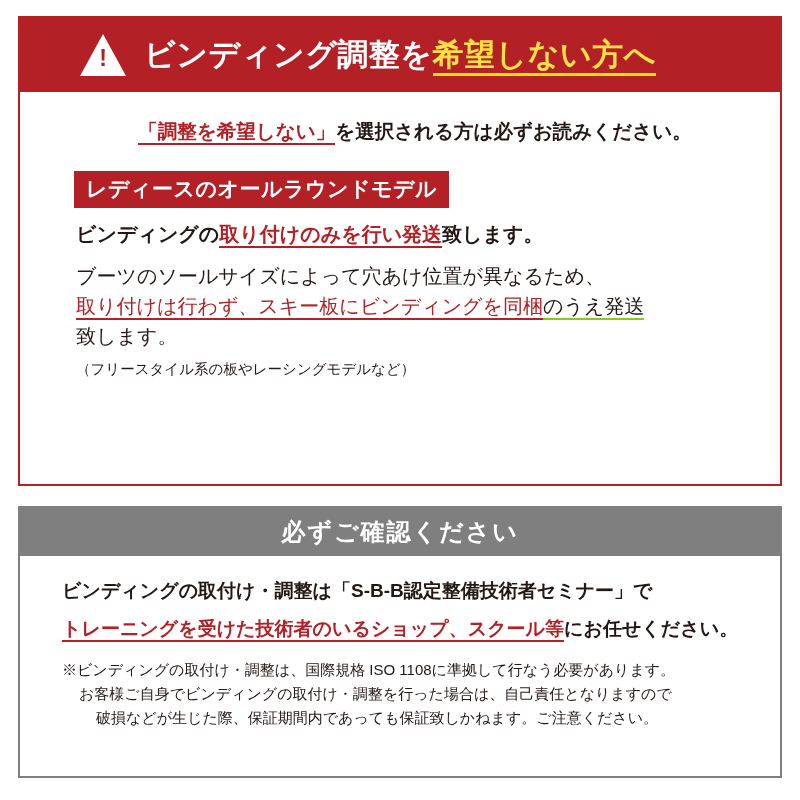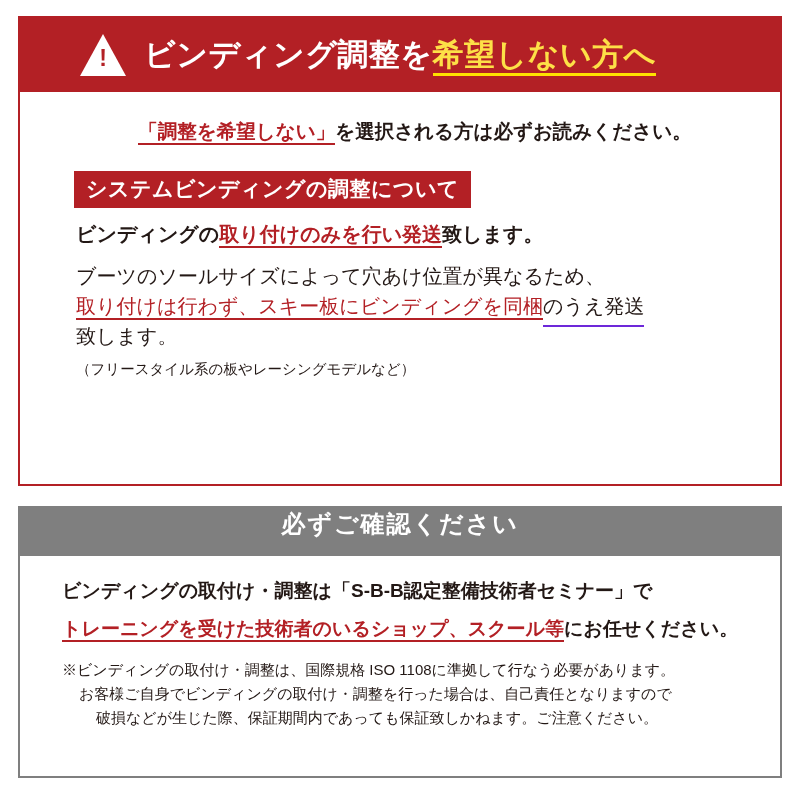--- a/index.html
+++ b/index.html
@@ -142,40 +142,41 @@
     font-weight: normal;
     line-height: 1.5;
     color: #231815;
   }
   .para .u-red {
     color: #b32025;
     border-bottom: 2px solid #b32025;
     padding-bottom: 1px;
   }
   .para .u-black {
-    border-bottom: 2px solid #6d28d9;
-    padding-bottom: 8px;
+    border-bottom: 2px solid #84cc16;
+    padding-bottom: 1px;
   }
 
   
   .panel-bottom {
     position: absolute;
     left: 18px;
     top: 506px;
     width: 764px;
     height: 272px;
     border: 2px solid #7f7f7f;
     box-sizing: border-box;
     background: #ffffff;
   }
 
   .gray-header {
     height: 48px;
     background: #7f7f7f;
     display: flex;
+    align-items: center;
     justify-content: center;
   }
   .gray-header-text {
     color: #ffffff;
     font-size: 24px;
     font-weight: bold;
     letter-spacing: 2px;
   }
 
   .bottom-body {
@@ -226,21 +227,21 @@
       </div>
     </div>
 
     <div class="panel-body">
 
       <div class="lead">
         <span class="u-red">「調整を希望しない」</span><span>を選択される方は必ずお読みください。</span>
       </div>
 
       
-      <div class="section-title sec1">システムビンディングの調整について</div>
+      <div class="section-title sec1">レディースのオールラウンドモデル</div>
       <div class="body-line">
         <span>ビンディングの</span><span class="u-red">取り付けのみを行い発送</span><span>致します。</span>
       </div>
 
       
       <div class="para">
         <span>ブーツのソールサイズによって穴あけ位置が異なるため、</span><br>
         <span class="u-red">取り付けは行わず、スキー板にビンディングを同梱</span><span class="u-black">のうえ発送</span><br>
         <span>致します。</span>
       </div>

